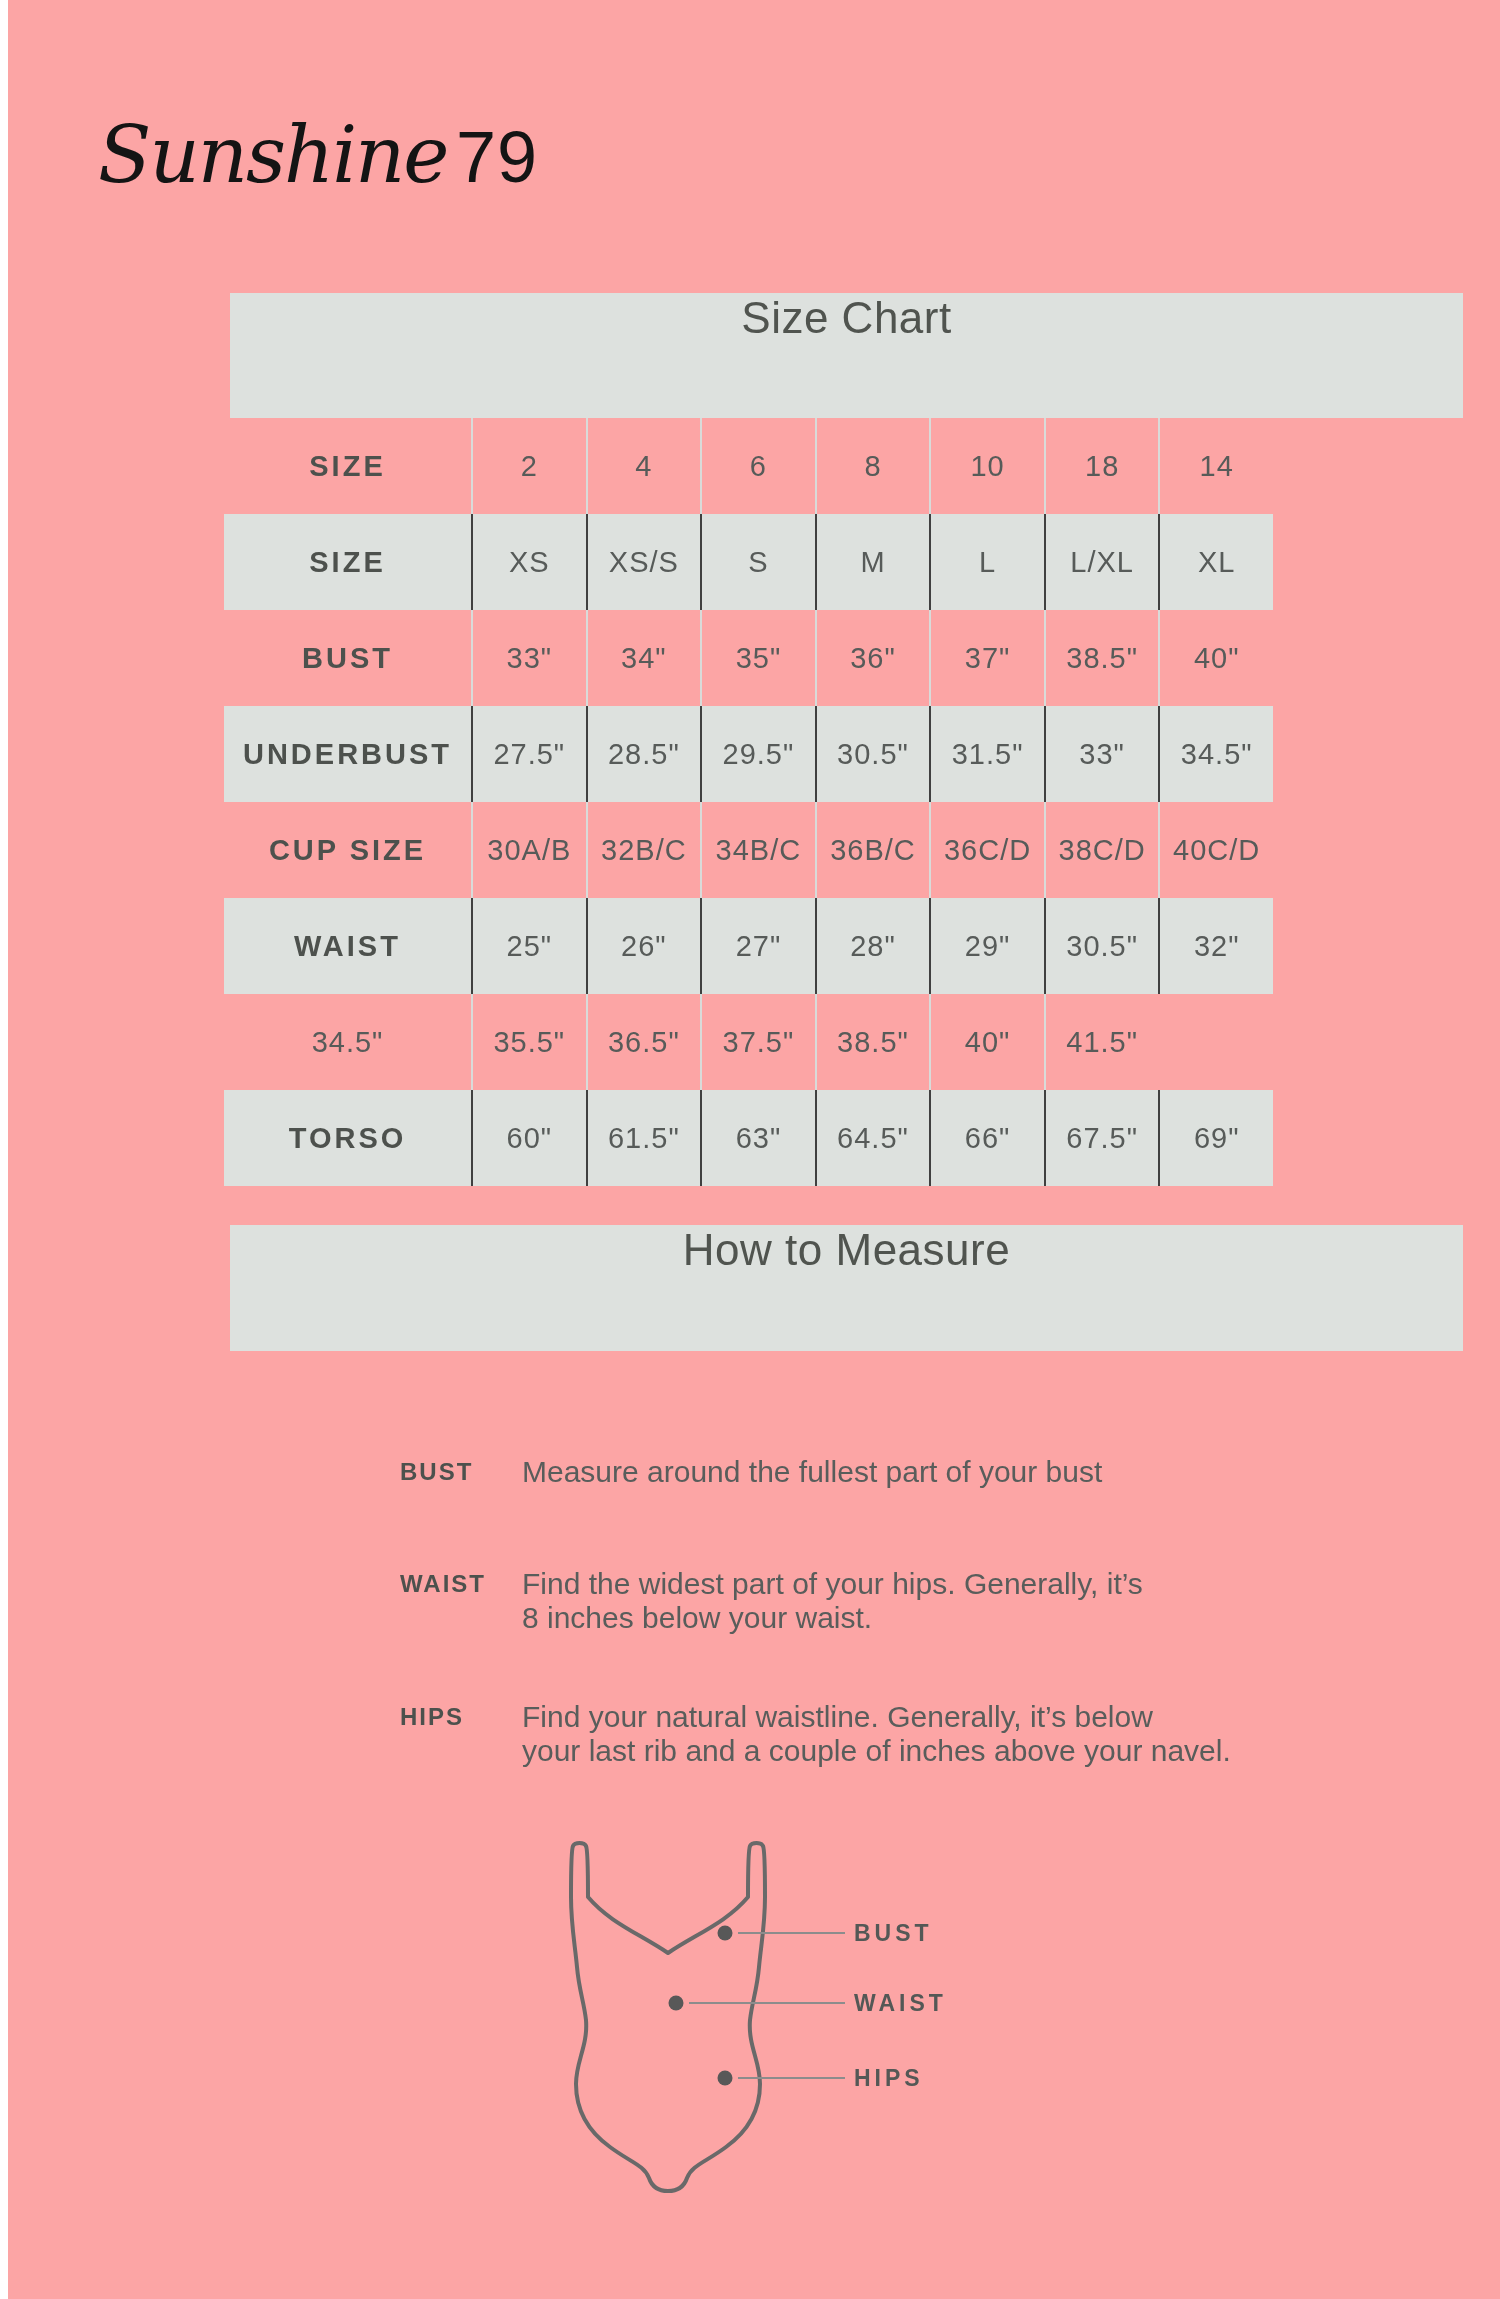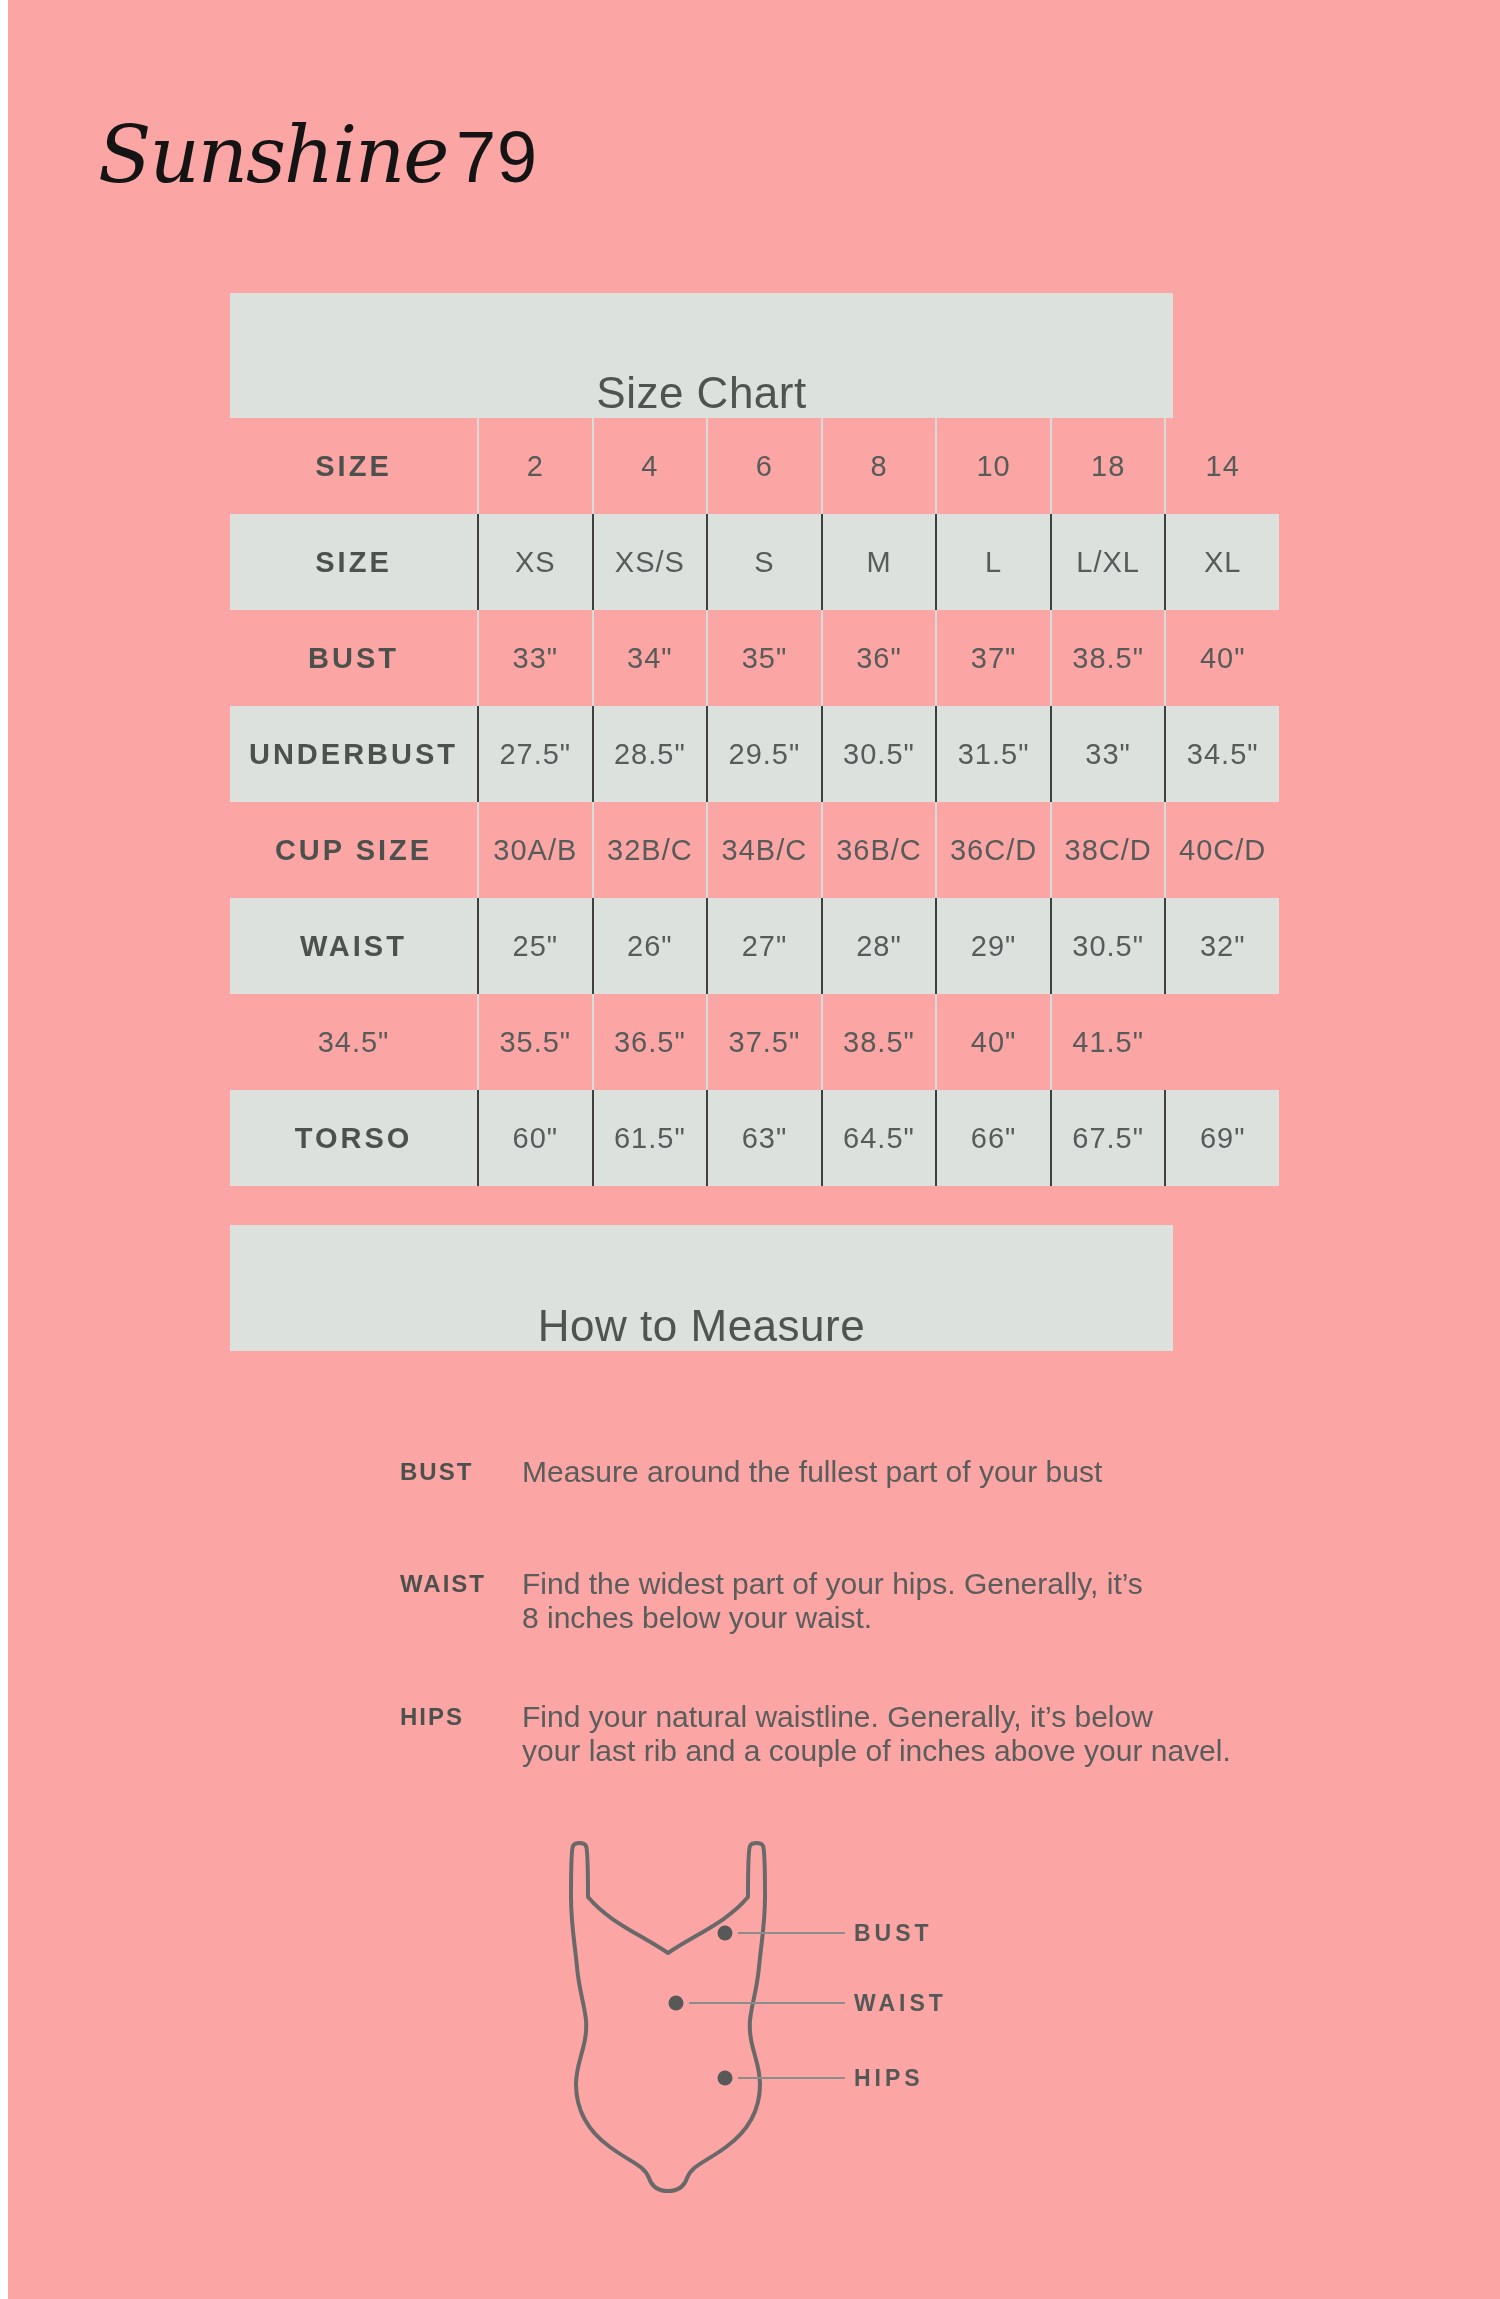--- a/index.html
+++ b/index.html
@@ -1,27 +1,27 @@
 <!DOCTYPE html>
 <html><head>
 <meta charset="utf-8">
 <style>
   html,body{margin:0;padding:0;background:#ffffff;}
   .page{position:relative;width:1500px;height:2299px;background:#fca5a5;overflow:hidden;
         font-family:"Liberation Sans",sans-serif;color:#575b59;margin-left:8px;}
   
   .logo{position:absolute;left:88px;top:78px;width:440px;height:150px;}
   
-  .band{position:absolute;left:222px;width:943px;background:#dde1de;
-        display:flex;align-items:flex-end;justify-content:center;}
+  .band{position:absolute;left:222px;width:1233px;background:#dde1de;
+        display:flex;align-items:flex-start;justify-content:center;}
   #size-chart-band{top:293px;height:125px;}
   #measure-band{top:1225px;height:126px;}
   .band-title{font-size:44px;font-weight:400;color:#50544f;letter-spacing:0.5px;}
   
-  .size-table{position:absolute;left:222px;top:418px;width:1049px;}
+  .size-table{position:absolute;left:216px;top:418px;width:1049px;}
   .row{display:grid;grid-template-columns:247px repeat(7,1fr);height:96px;}
   .row.shaded{background:#dde1de;}
   .cell{display:flex;align-items:center;justify-content:center;
         font-size:29px;letter-spacing:1px;color:#575b59;}
   .cell.lbl{font-weight:700;letter-spacing:3px;color:#4d514d;font-size:29px;}
   .row.white .cell + .cell{border-left:2px solid #d9dbd9;}
   .row.shaded .cell + .cell{border-left:2px solid #404040;}
   
   .m-label{position:absolute;left:392px;font-weight:700;font-size:24px;
            letter-spacing:2px;color:#4d514d;line-height:34px;}

